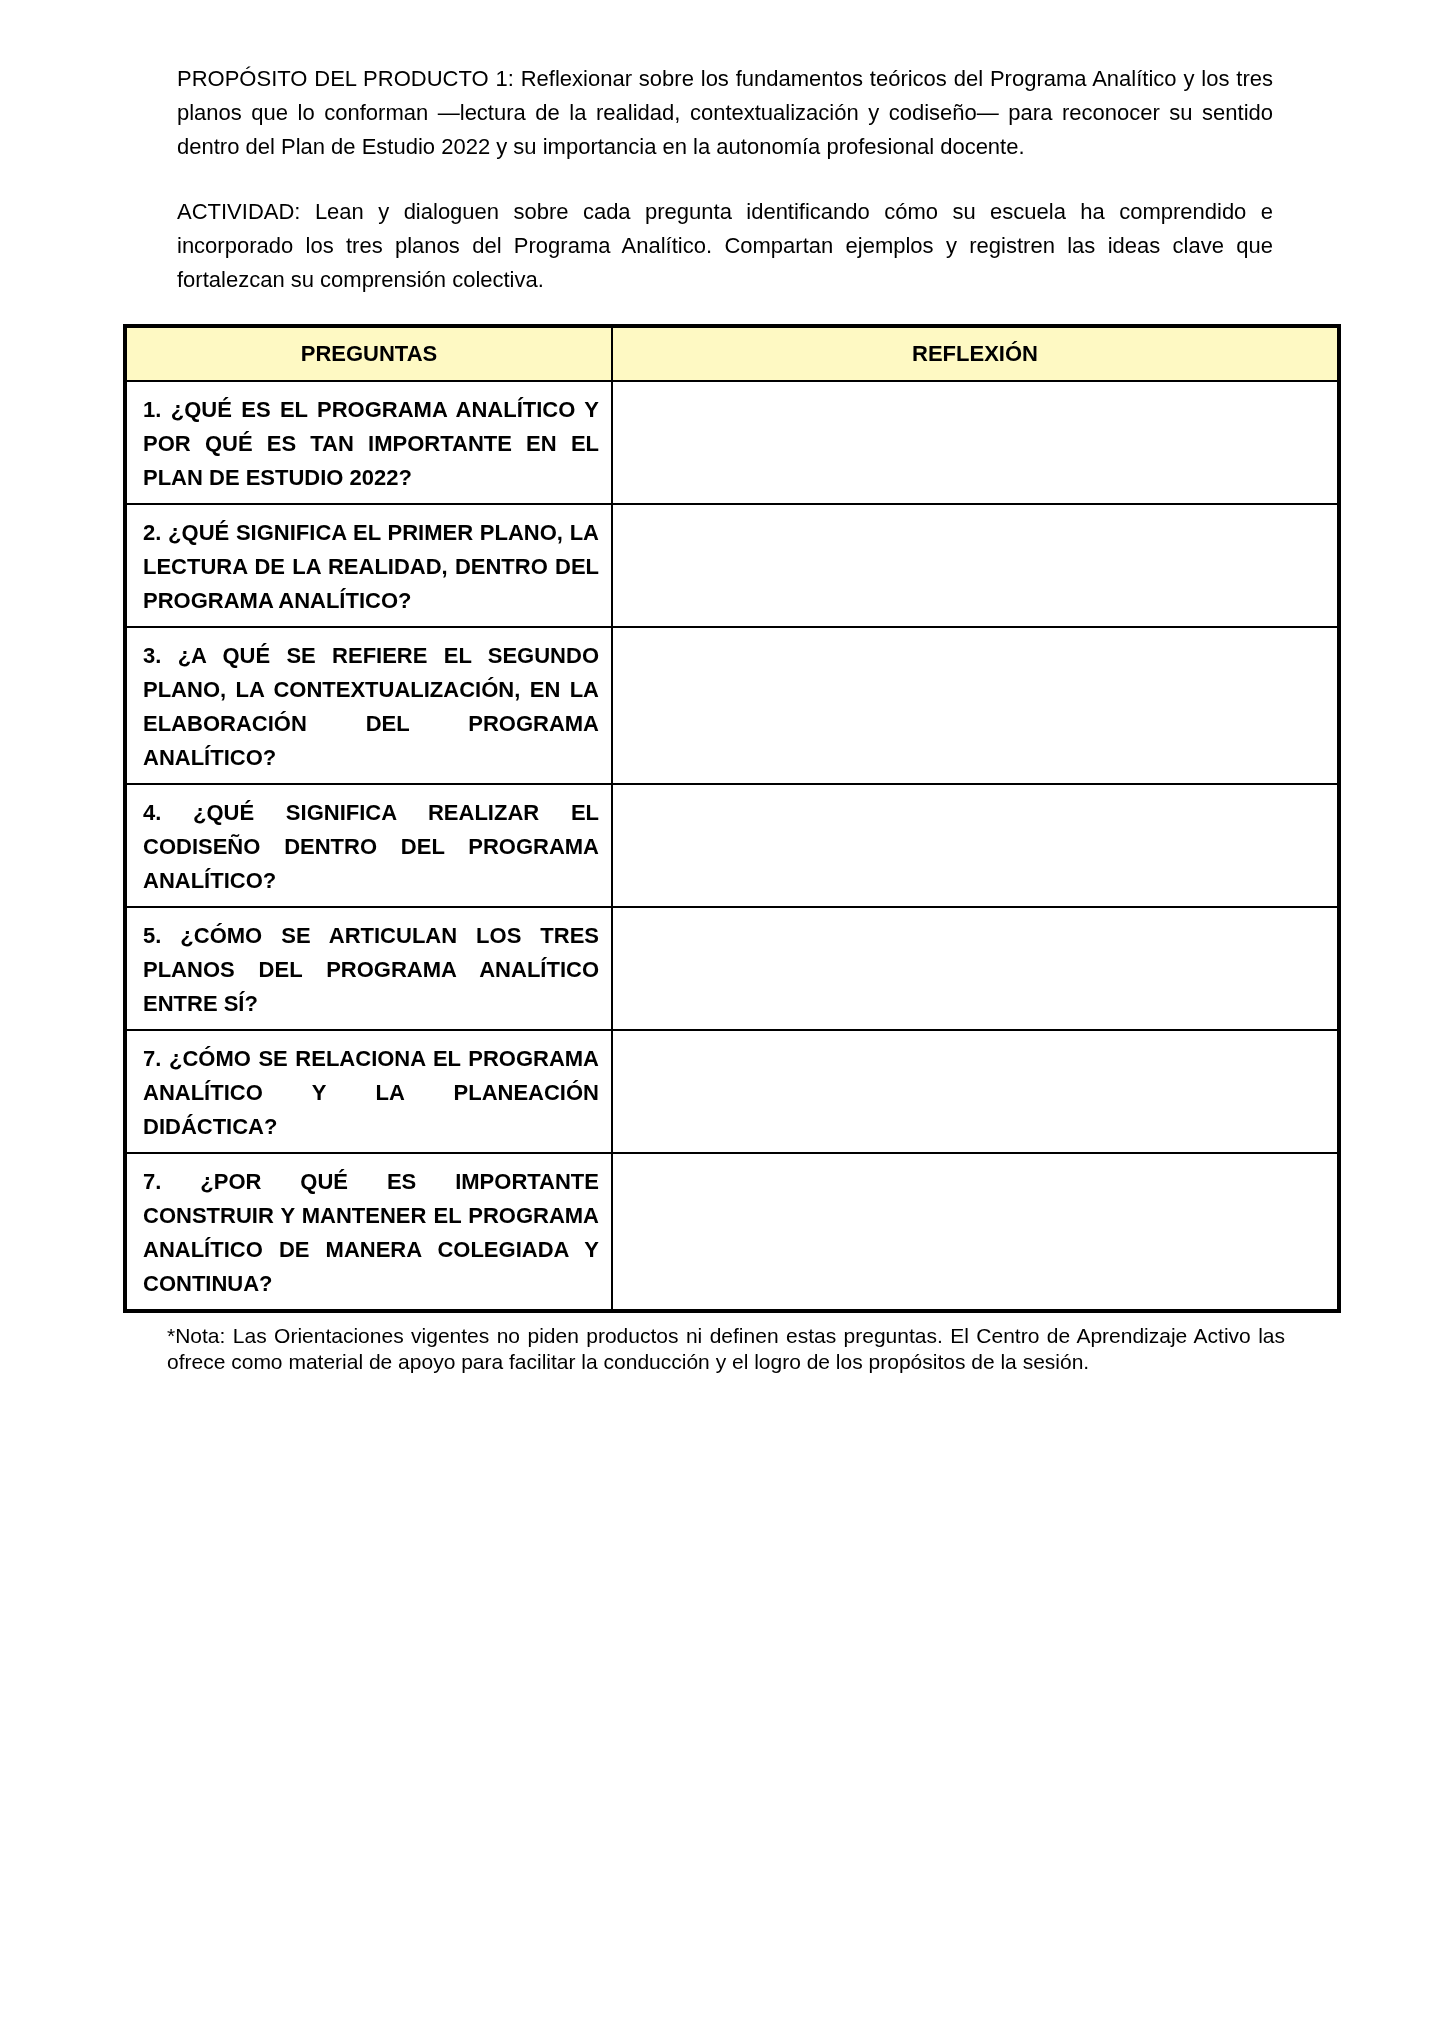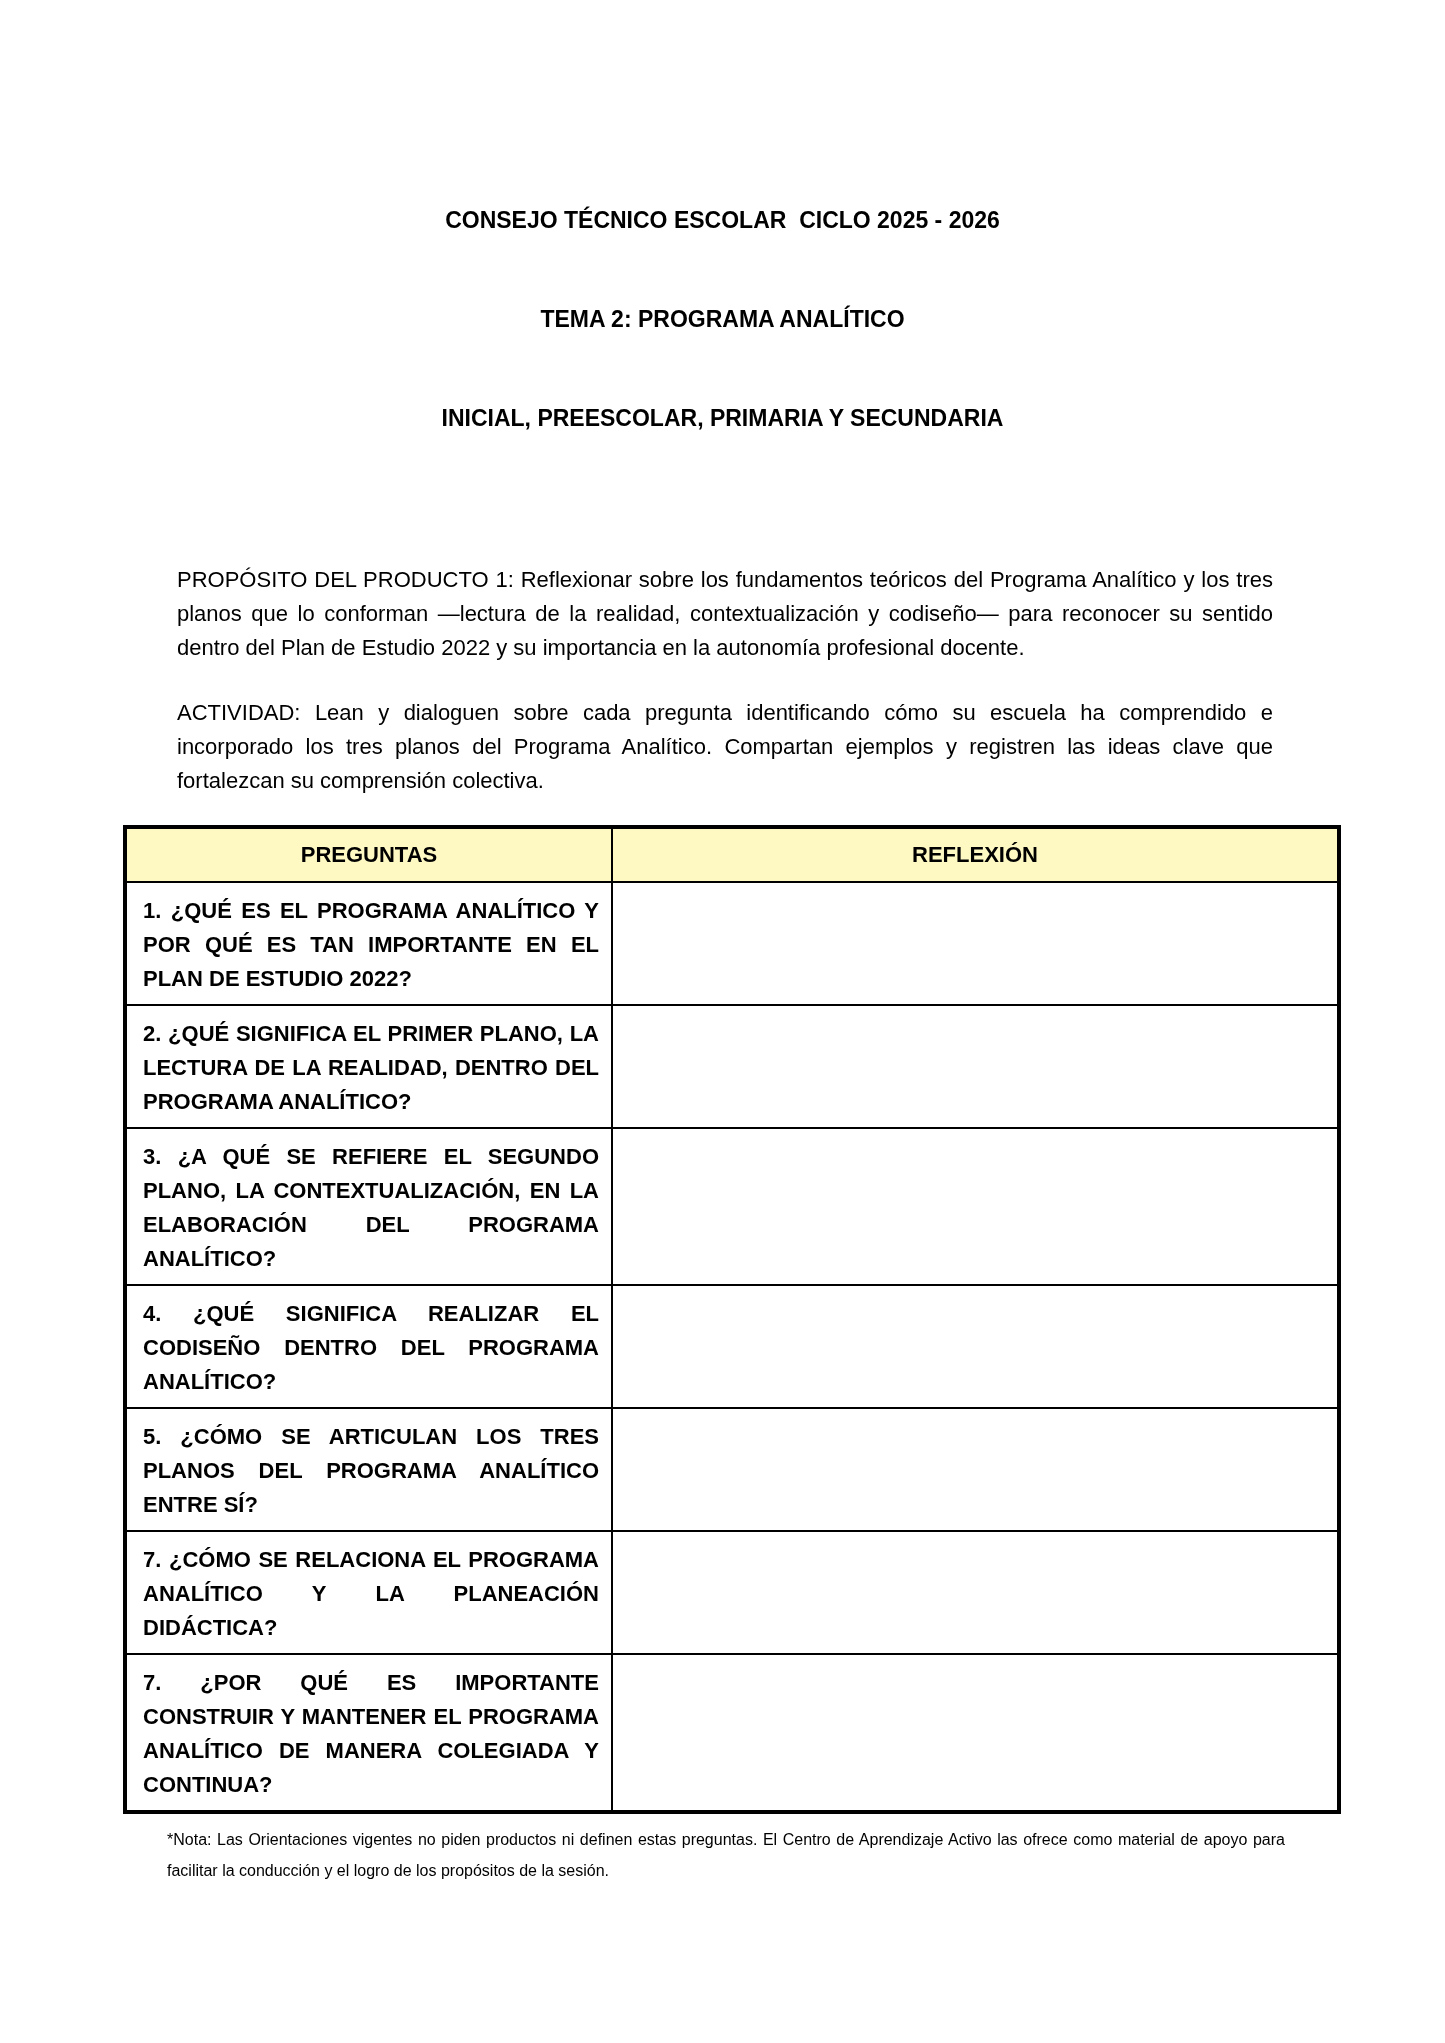--- a/index.html
+++ b/index.html
@@ -52,35 +52,30 @@
   td.pregunta-cell {
     font-weight: bold;
     font-size: 22px;
     line-height: 34px;
     text-align: justify;
     padding: 11px 12px 8px 16px;
   }
   td.reflexion-cell { background: #ffffff; }
   .nota {
     margin: 10px 160px 0 167px;
-    font-size: 16px;
-    line-height: 31px;
+    font-size: 21px;
+    line-height: 26px;
     text-align: justify;
   }
 </style>
 </head>
 <body>
 
 <div class="page">
 
-  <div class="header-title">
-    <span class="title-line">CONSEJO TÉCNICO ESCOLAR  CICLO 2025 - 2026</span>
-    <span class="title-line">TEMA 2: PROGRAMA ANALÍTICO</span>
-    <span class="title-line">INICIAL, PREESCOLAR, PRIMARIA Y SECUNDARIA</span>
-  </div>
 
   <p class="para para-proposito"><span class="lead">PROPÓSITO DEL PRODUCTO 1:</span><span> Reflexionar sobre los fundamentos teóricos del Programa Analítico y los tres planos que lo conforman —lectura de la realidad, contextualización y codiseño— para reconocer su sentido dentro del Plan de Estudio 2022 y su importancia en la autonomía profesional docente.</span></p>
 
   <p class="para para-actividad"><span class="lead">ACTIVIDAD:</span><span> Lean y dialoguen sobre cada pregunta identificando cómo su escuela ha comprendido e incorporado los tres planos del Programa Analítico. Compartan ejemplos y registren las ideas clave que fortalezcan su comprensión colectiva.</span></p>
 
   <table class="cte-table">
     <colgroup>
       <col style="width:487px">
       <col style="width:727px">
     </colgroup>

